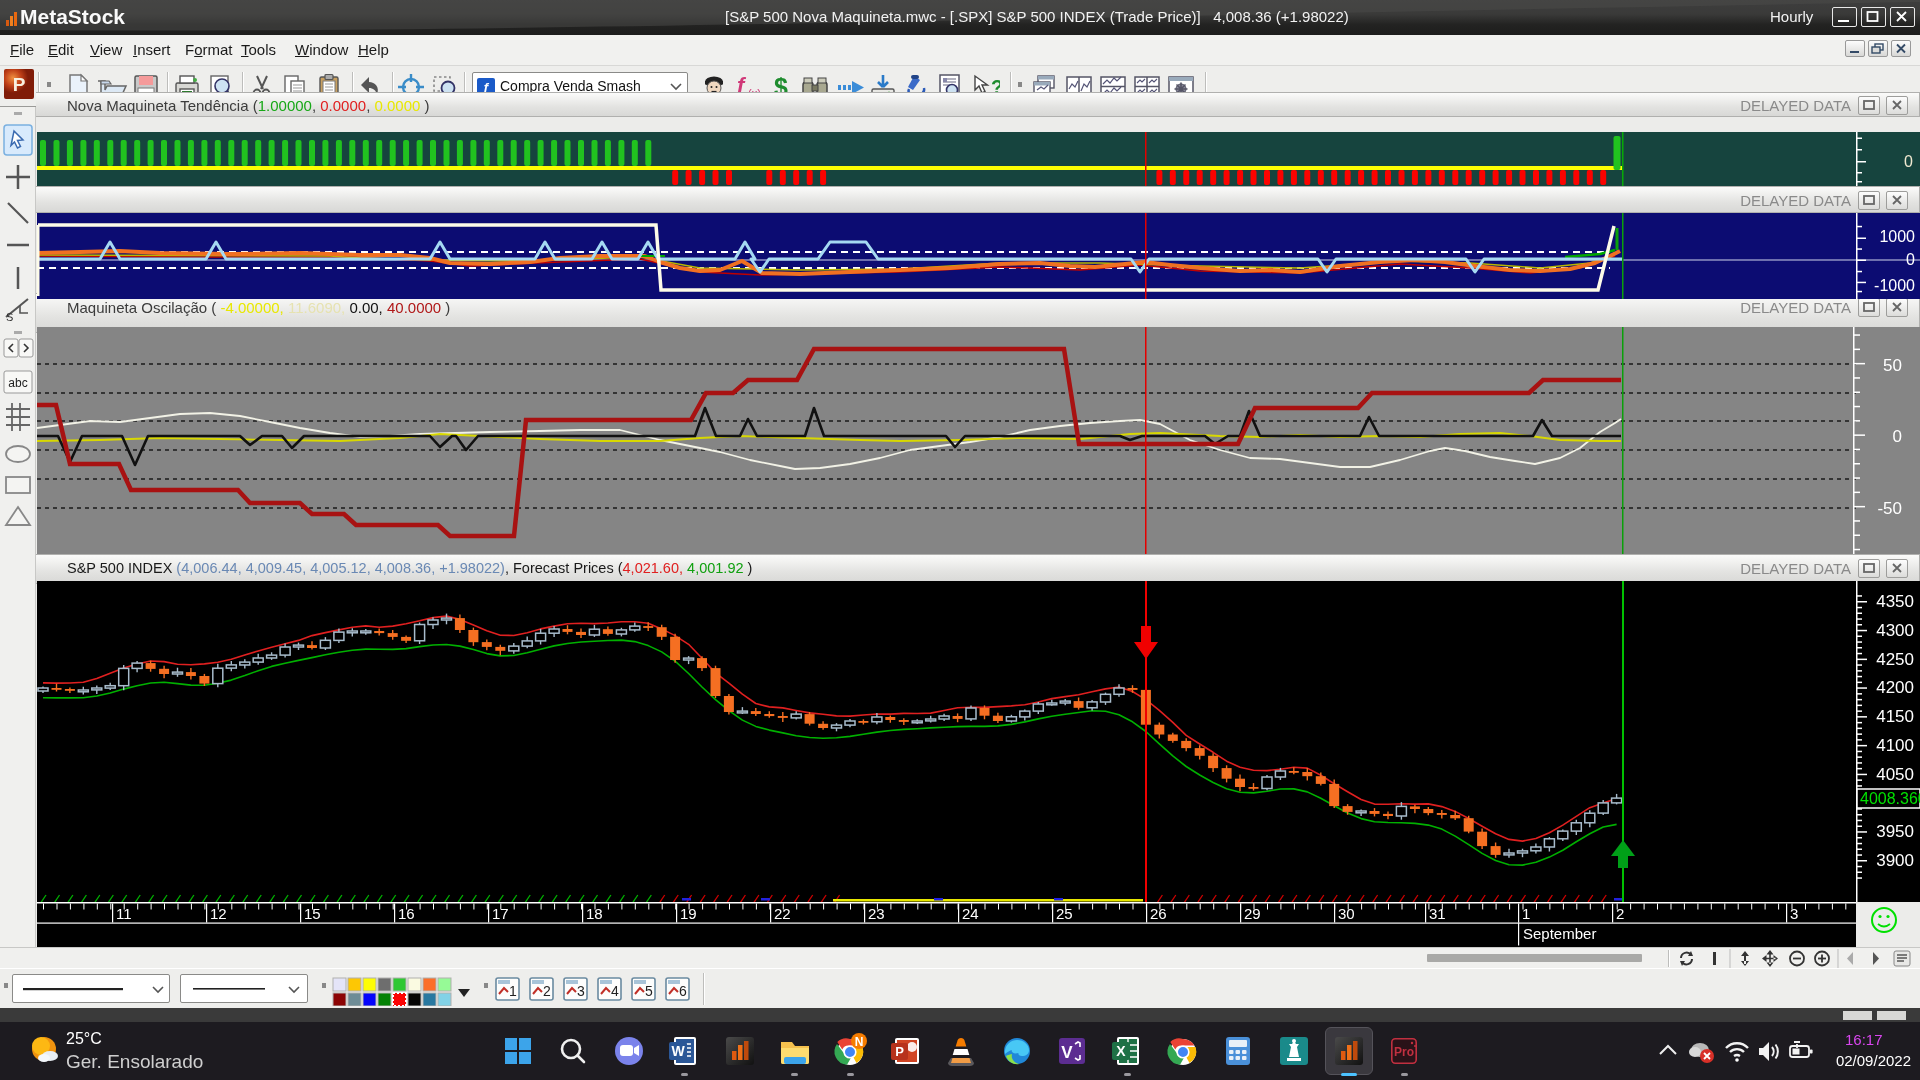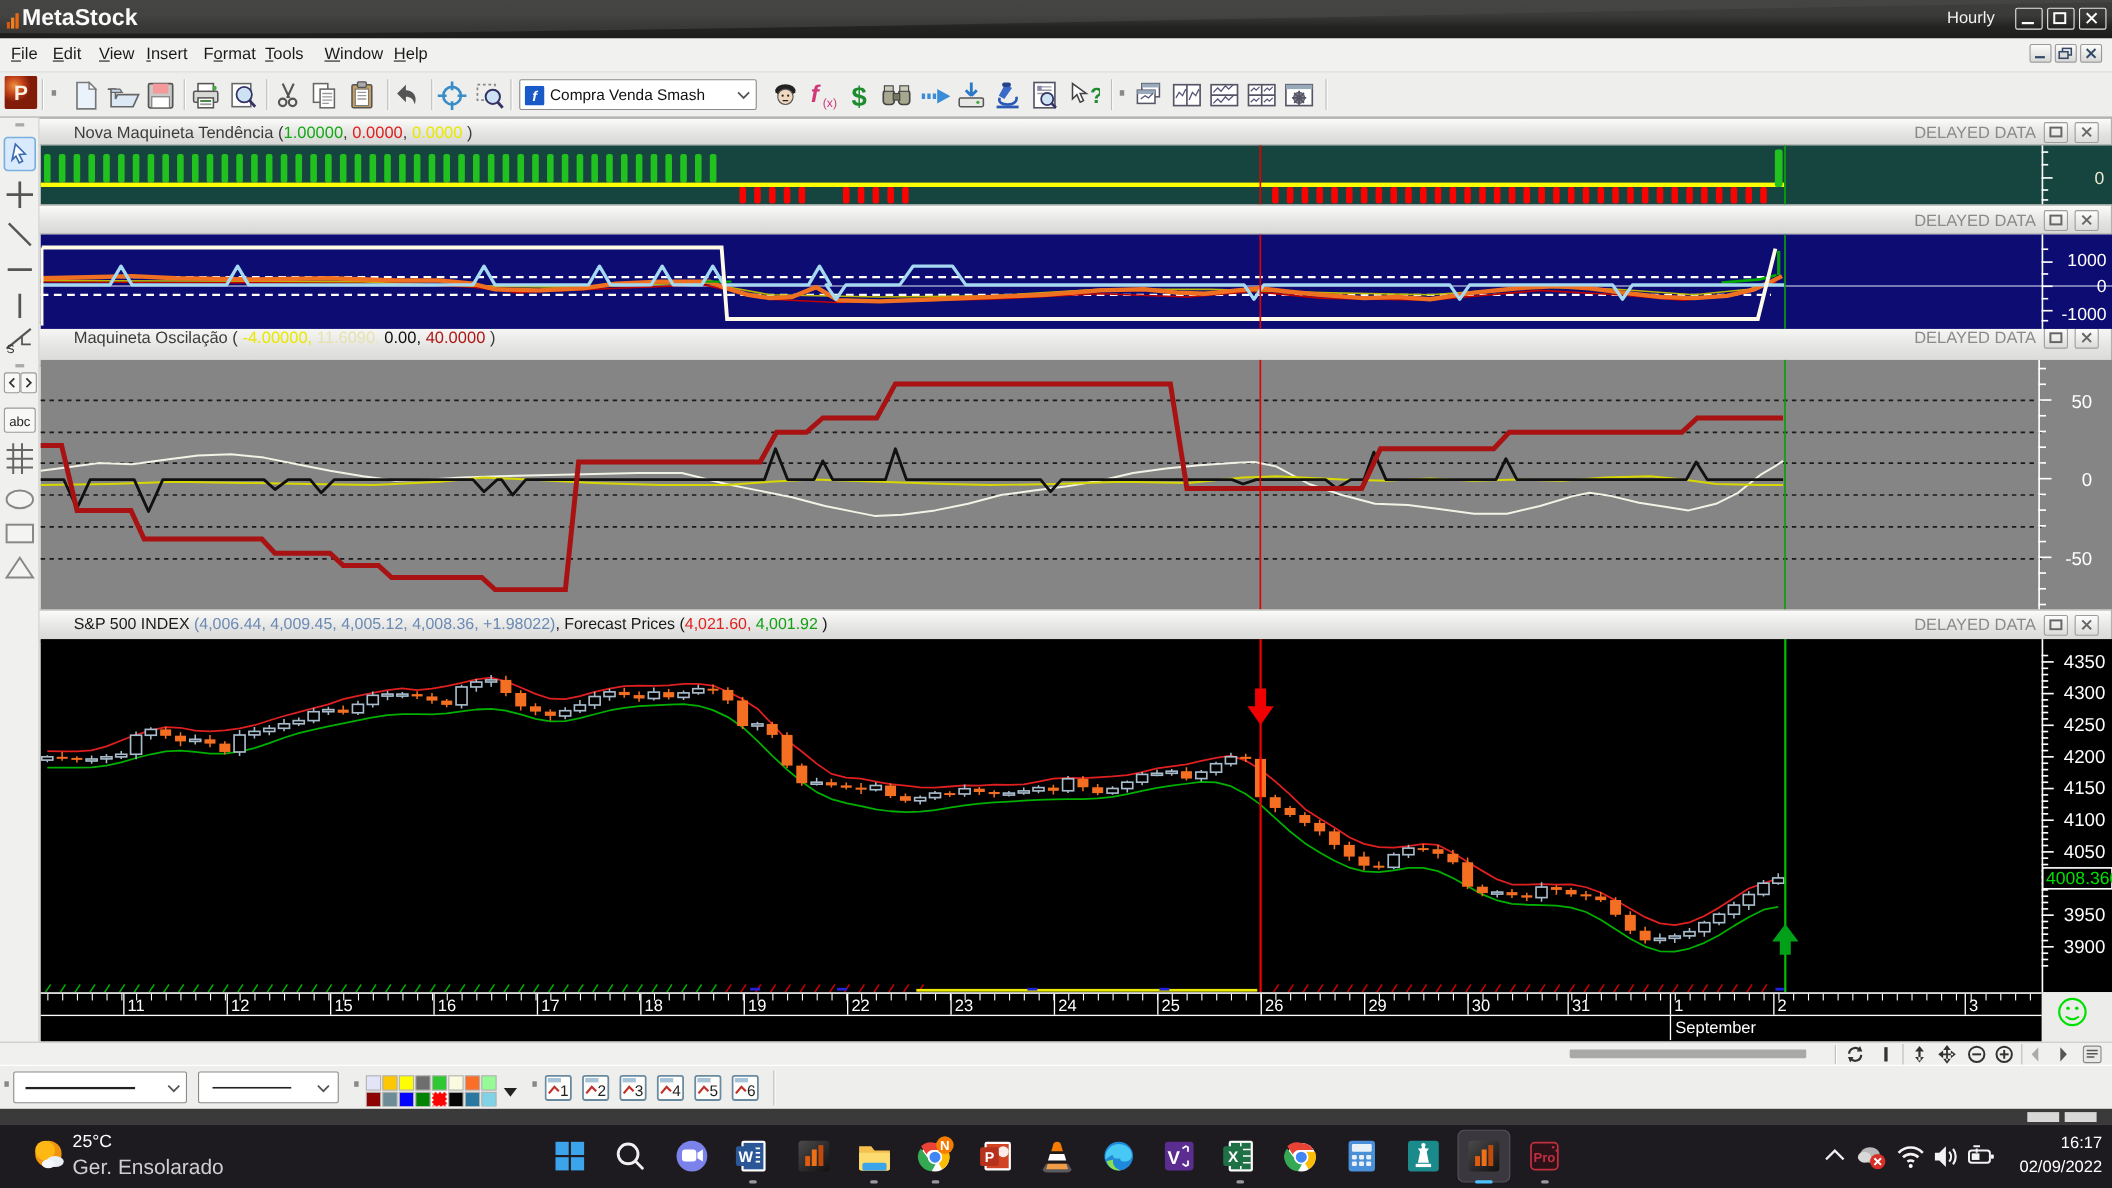--- a/index.html
+++ b/index.html
@@ -30,20 +30,21 @@
 <div id="titlebar">
   <svg class="abs" style="left:0;top:0" width="1920" height="35">
       <path d="M0 30 C 500 34 1100 16 1920 2 L1920 0 L0 0 Z" fill="#4a4a49" opacity="0.55"></path>
     </svg>
   <svg class="abs" style="left:6px;top:11px" width="14" height="18">
       <rect x="0" y="9" width="3" height="6" fill="#d85a10"></rect>
       <rect x="4" y="5" width="3" height="10" fill="#f08020"></rect>
       <rect x="8" y="1" width="3" height="14" fill="#e86810"></rect>
     </svg>
   <div class="logo">MetaStock</div>
+  <div class="title">[S&amp;P 500 Nova Maquineta.mwc - [.SPX] S&amp;P 500 INDEX (Trade Price)]&nbsp;&nbsp;&nbsp;4,008.36 (+1.98022)</div>
   <div class="hourly">Hourly</div>
   <div class="winbtn" style="left:1832px">
       <svg width="22" height="17">
         <rect x="5" y="12" width="11" height="2" fill="#fff"></rect>
       </svg>
     </div>
   <div class="winbtn" style="left:1861px">
       <svg width="22" height="17">
         <rect x="5.5" y="4" width="10" height="9" fill="none" stroke="#fff" stroke-width="1.8"></rect>
       </svg>
@@ -285,21 +286,21 @@
       <path d="M24 235 l4 4 -4 4" fill="none" stroke="#333" stroke-width="1.6"></path>
     <rect x="4" y="262" width="28" height="22" rx="2" fill="#f8f8f6" stroke="#999"></rect>
       <text x="18" y="278" font-size="12" fill="#222" text-anchor="middle">abc</text>
     <path d="M6 300 h24 M6 308 h24 M6 316 h24 M12 294 v28 M20 294 v28" stroke="#666" stroke-width="1.8"></path>
     <ellipse cx="18" cy="345" rx="12" ry="8" fill="#f4f4f2" stroke="#888" stroke-width="1.8"></ellipse>
     <rect x="6" y="368" width="24" height="16" fill="#f4f4f2" stroke="#888" stroke-width="1.8"></rect>
     <path d="M18 398 l12 18 h-24 z" fill="#f4f4f2" stroke="#888" stroke-width="1.8"></path>
   </svg>
 </div>
 
-<div class="phead" style="top:107px;height:25px">
+<div class="phead" style="top:92px;height:25px">
   <div class="t">Nova Maquineta Tendência (<span class="g">1.00000</span>, <span class="r">0.0000</span>, <span class="y">0.0000</span> )</div>
   <div class="dd">DELAYED DATA</div>
   <div class="hbtn" style="left:1822px">
       <svg width="20" height="16">
         <rect x="5" y="4" width="10" height="8" fill="none" stroke="#666" stroke-width="1.8"></rect>
       </svg>
     </div>
   <div class="hbtn" style="left:1850px">
       <svg width="20" height="16">
         <path d="M6 4 l8 8 M14 4 l-8 8" stroke="#666" stroke-width="1.8"></path>
@@ -1381,15 +1382,15 @@
   <svg class="abs" style="left:1755px;top:17px" width="28" height="24">
       <path d="M4 9 v7 h4 l6 6 v-19 l-6 6 z" fill="#f2f2f2"></path>
       <path d="M17 8 a7 7 0 0 1 0 9 M20.5 5.5 a11.5 11.5 0 0 1 0 14" fill="none" stroke="#f2f2f2" stroke-width="2"></path>
     </svg>
   <svg class="abs" style="left:1786px;top:17px" width="30" height="24">
       <rect x="4" y="7" width="19" height="11" rx="2.5" fill="none" stroke="#f2f2f2" stroke-width="1.8"></rect>
       <rect x="23.8" y="10.5" width="2.8" height="4" rx="1" fill="#f2f2f2"></rect>
       <path d="M11 5 v4 M8 3 h6" stroke="#f2f2f2" stroke-width="1.8"></path>
       <rect x="6.5" y="9.5" width="7" height="6" fill="#f2f2f2"></rect>
     </svg>
-  <div style="position:absolute;left:1845px;top:9px;width:66px;text-align:right;font-size:15px;color:#ffffff">16:17</div>
+  <div style="position:absolute;left:1845px;top:9px;width:66px;text-align:left;font-size:15px;color:#d946ef">16:17</div>
   <div style="position:absolute;left:1813px;top:30px;width:98px;text-align:right;font-size:15px;color:#fff">02/09/2022</div>
 </div>
 
 </body></html>

